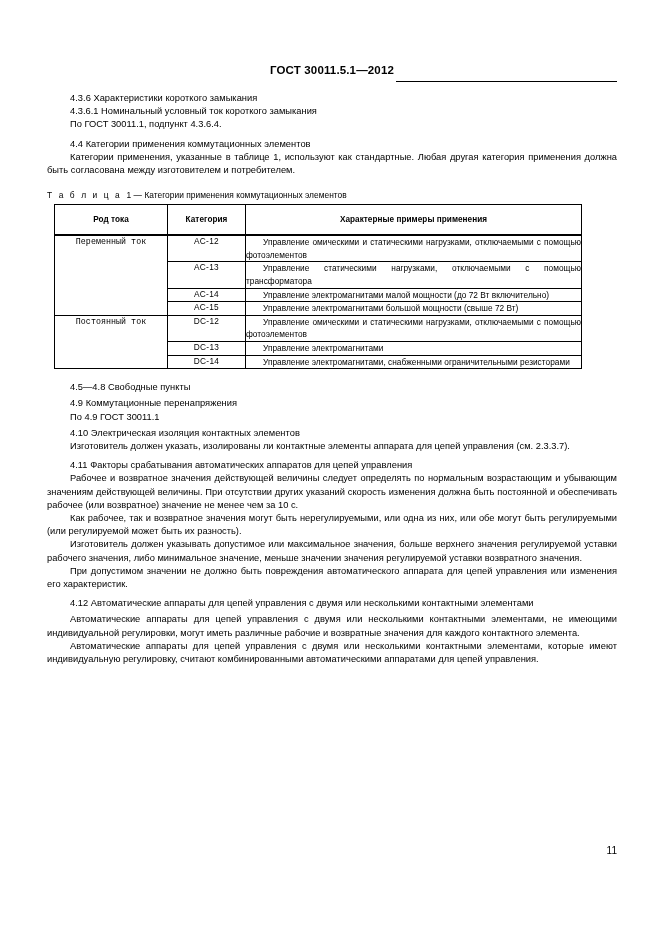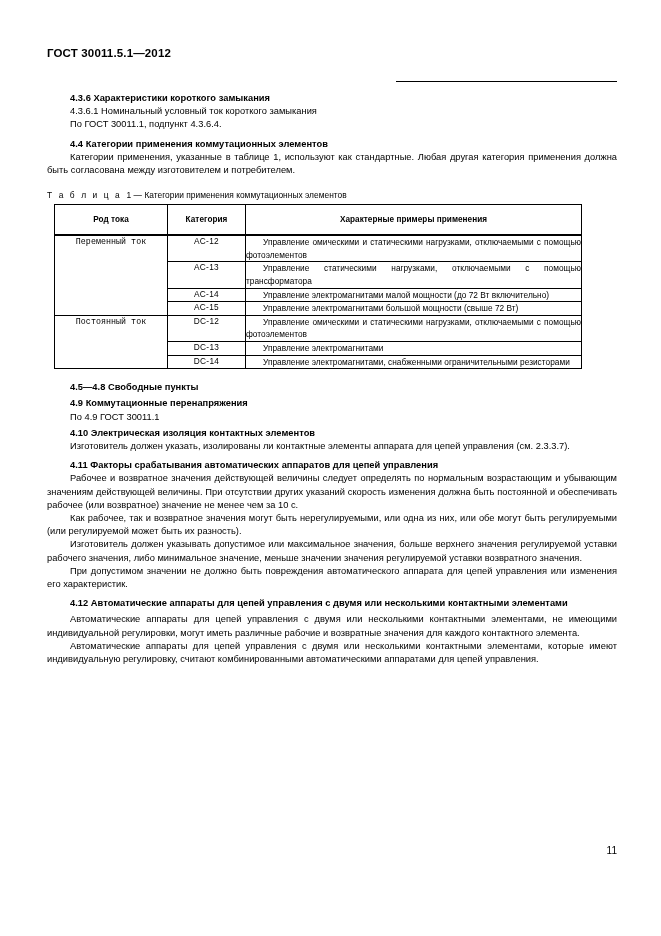--- a/index.html
+++ b/index.html
@@ -16,25 +16,25 @@
     width: 661px;
     height: 936px;
     background: #ffffff;
     overflow: hidden;
     box-sizing: border-box;
   }
 
   
   .doc-header {
     position: absolute;
-    top: 43px;
+    top: 60px;
     left: 47px;
     right: 44px;
     height: 22px;
-    text-align: left;
+    text-align: center;
   }
   .doc-header .std-name {
     font-size: 11.5px;
     font-weight: bold;
     letter-spacing: 0.15px;
     line-height: 14px;
     display: inline-block;
   }
   .header-rule {
     position: absolute;
@@ -48,21 +48,21 @@
   
   .content {
     position: absolute;
     top: 92px;
     left: 47px;
     width: 570px;
   }
 
   h3.clause {
     font-size: 9.3px;
-    font-weight: bold;
+    font-weight: normal;
     margin: 0;
     padding: 0;
     line-height: 13.2px;
     text-indent: 23px;
     letter-spacing: 0.03px;
   }
   h3.clause.justified {
     text-align: justify;
     text-align-last: left;
   }

